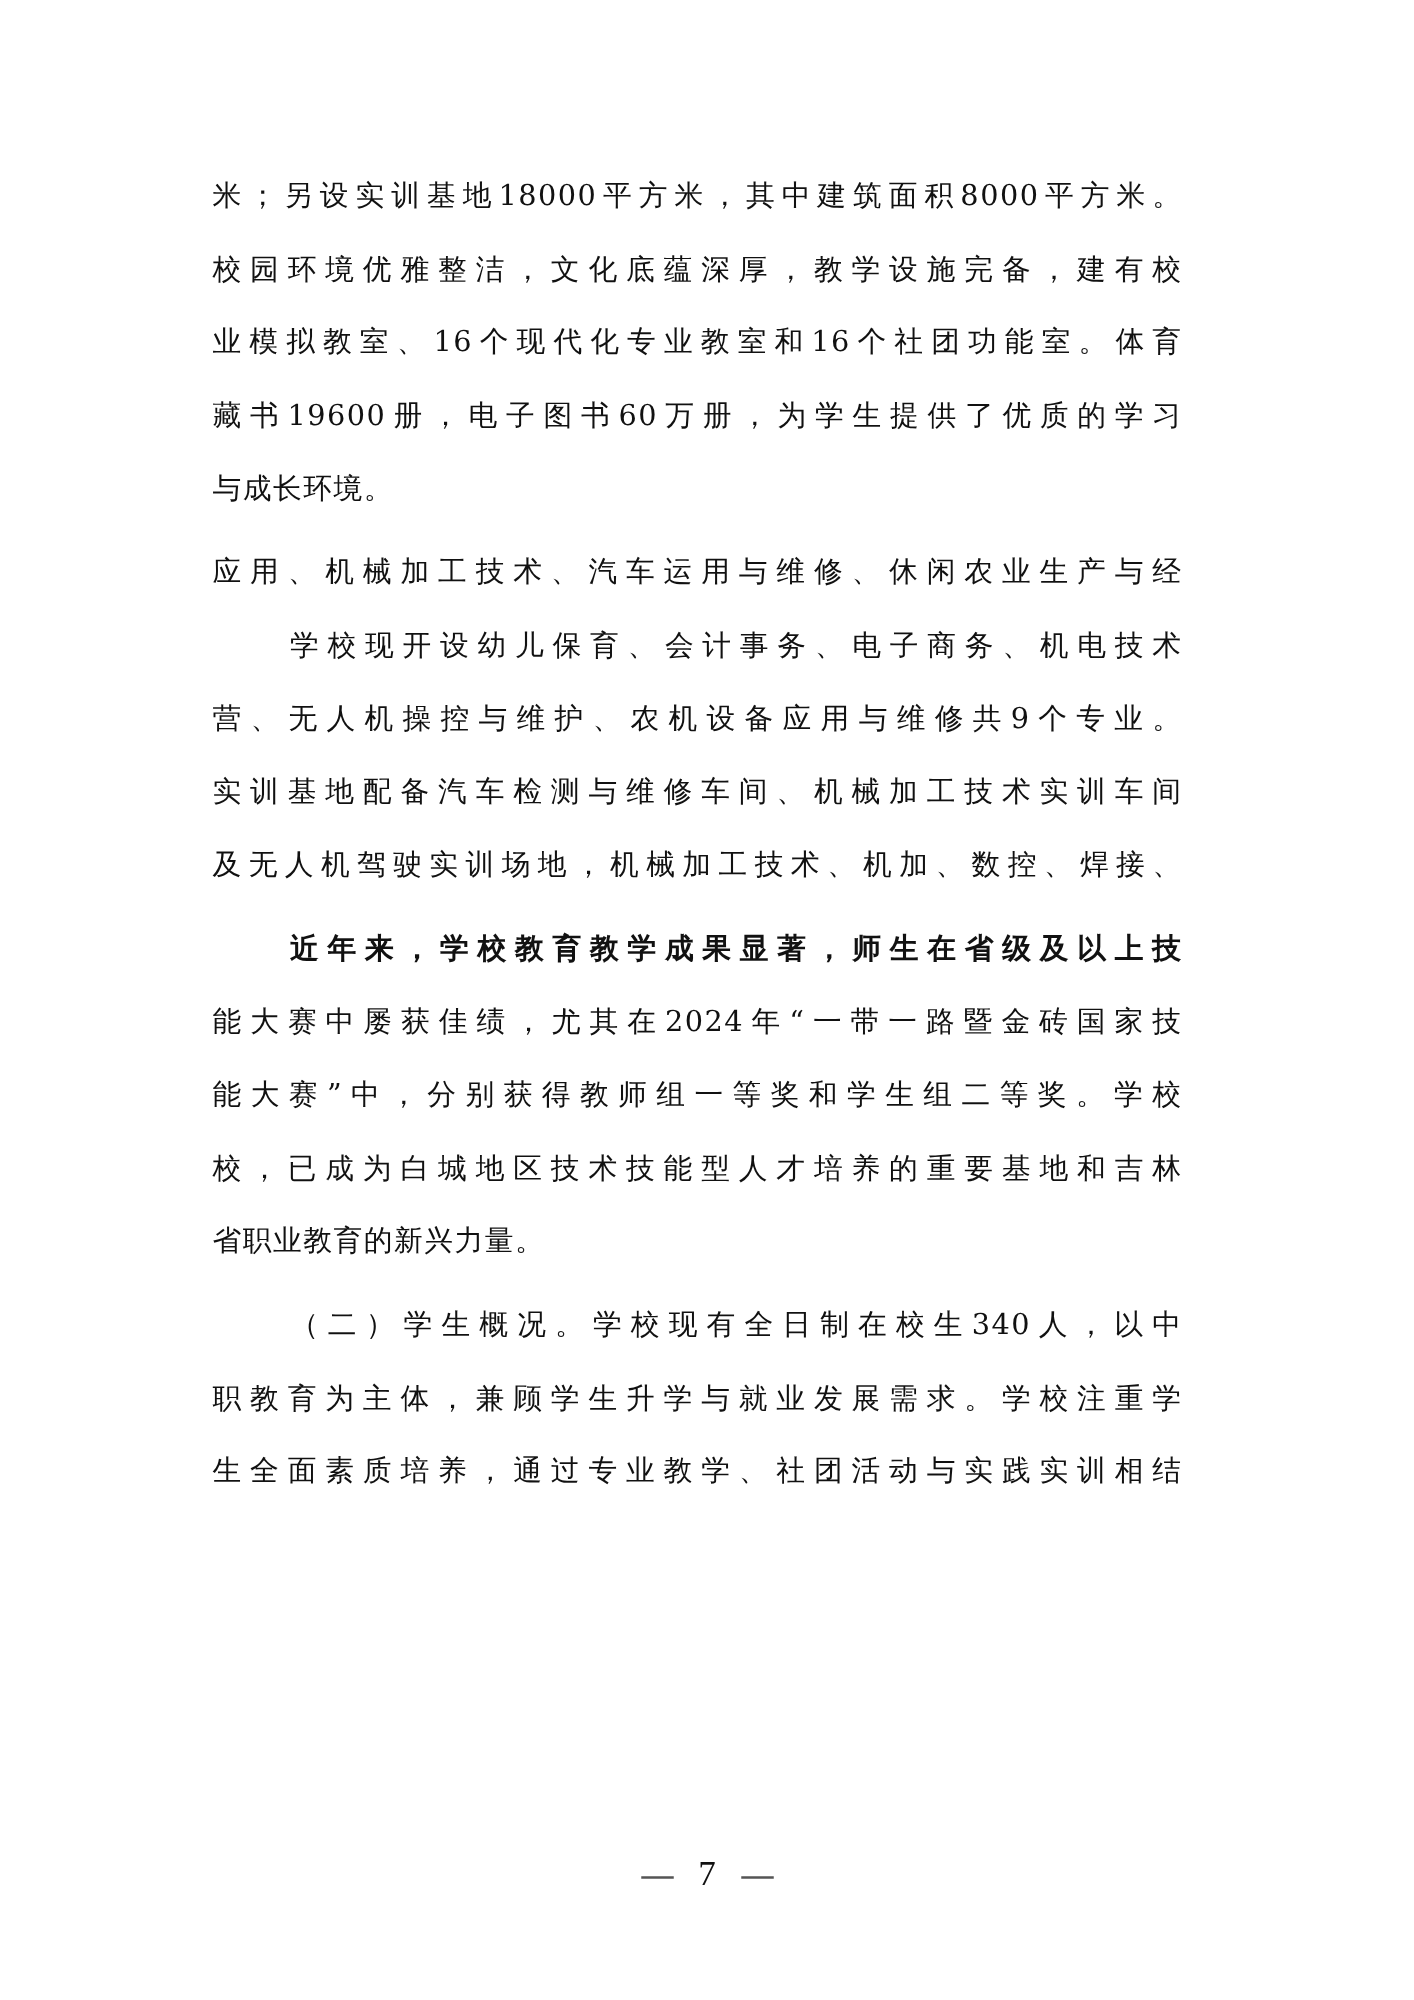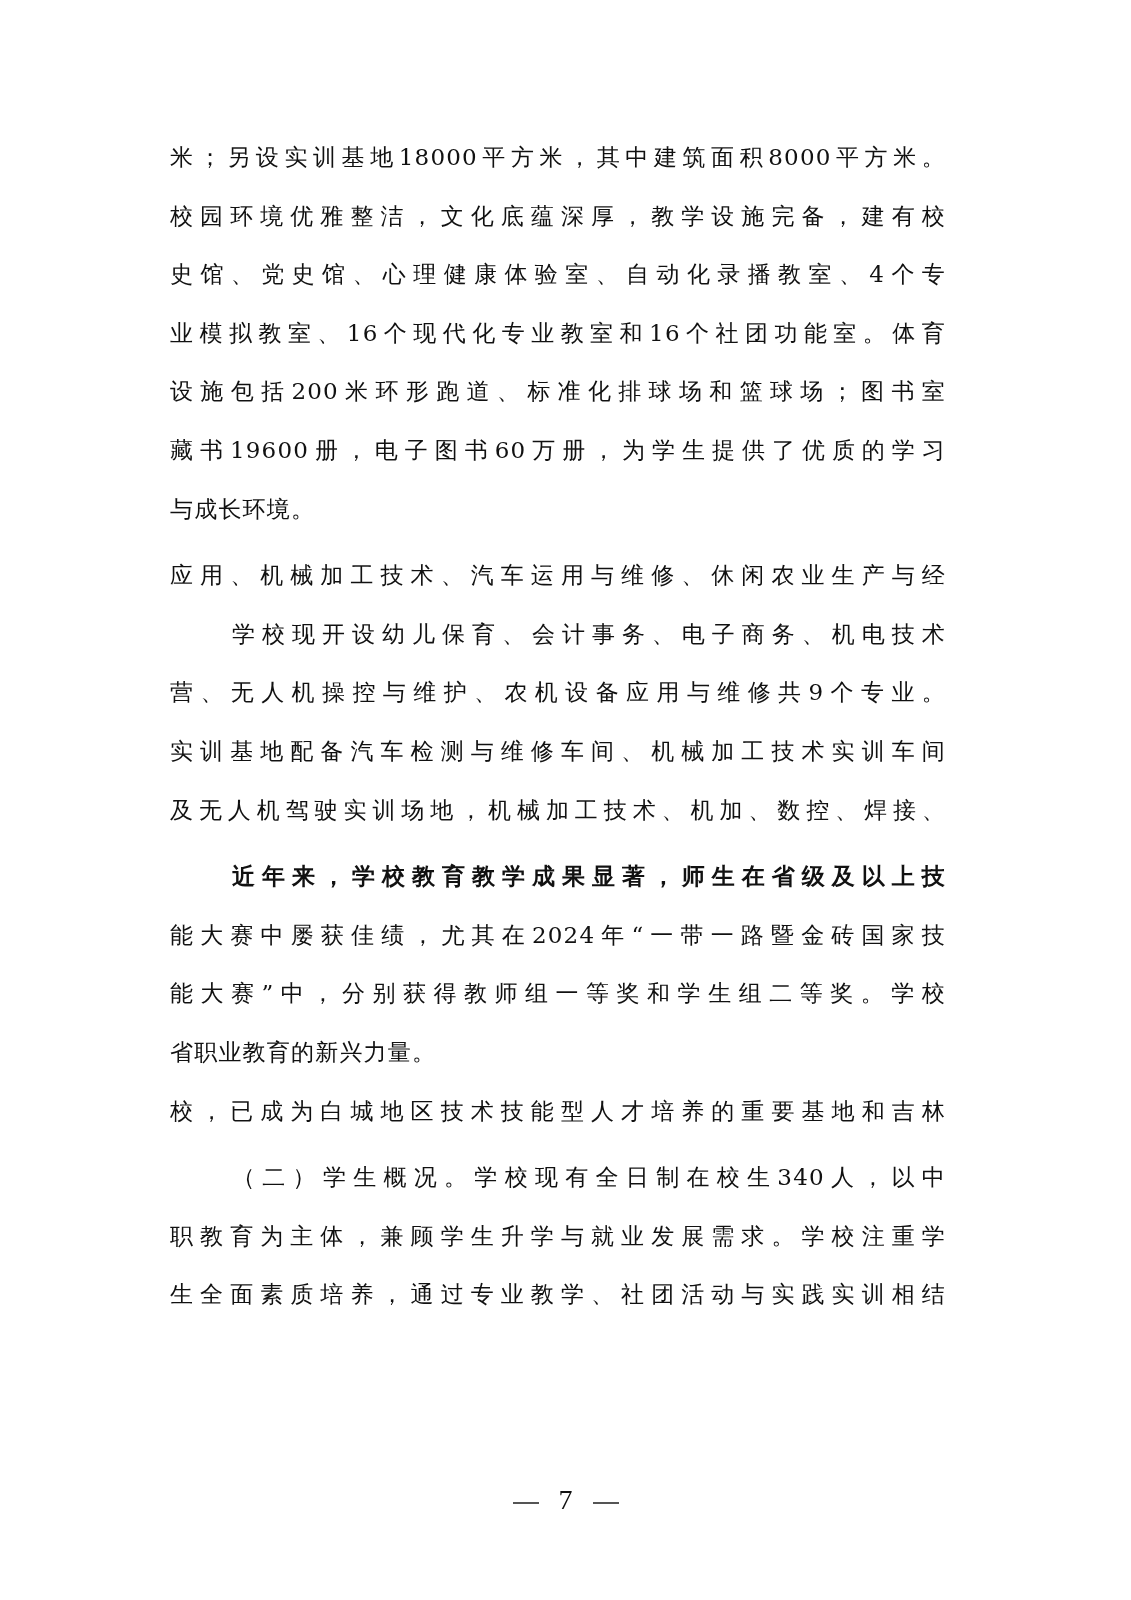--- a/index.html
+++ b/index.html
@@ -56,43 +56,41 @@
   }
 </style>
 </head>
 <body>
 
 <div class="page">
 
   <div class="paragraph">
     <div class="line">米；另设实训基地18000平方米，其中建筑面积8000平方米。</div>
     <div class="line">校园环境优雅整洁，文化底蕴深厚，教学设施完备，建有校</div>
-    <div class="line">史馆、党史馆、心理健康体验室、自动化录播教室、4个专</div>
     <div class="line">业模拟教室、16个现代化专业教室和16个社团功能室。体育</div>
-    <div class="line">设施包括200米环形跑道、标准化排球场和篮球场；图书室</div>
     <div class="line">藏书19600册，电子图书60万册，为学生提供了优质的学习</div>
     <div class="line last">与成长环境。</div>
   </div>
   <div class="para-gap"></div>
 
   <div class="paragraph">
     <div class="line">应用、机械加工技术、汽车运用与维修、休闲农业生产与经</div>
     <div class="line" style="padding-left:62px;">学校现开设幼儿保育、会计事务、电子商务、机电技术</div>
     <div class="line">营、无人机操控与维护、农机设备应用与维修共9个专业。</div>
     <div class="line">实训基地配备汽车检测与维修车间、机械加工技术实训车间</div>
     <div class="line">及无人机驾驶实训场地，机械加工技术、机加、数控、焊接、</div>
   </div>
   <div class="para-gap"></div>
 
   <div class="paragraph">
     <div class="line" style="padding-left:62px;font-weight:bold;">近年来，学校教育教学成果显著，师生在省级及以上技</div>
     <div class="line">能大赛中屡获佳绩，尤其在2024年“一带一路暨金砖国家技</div>
     <div class="line">能大赛”中，分别获得教师组一等奖和学生组二等奖。学校</div>
+    <div class="line">校，已成为白城地区技术技能型人才培养的重要基地和吉林</div>
     <div class="line last">省职业教育的新兴力量。</div>
-    <div class="line">校，已成为白城地区技术技能型人才培养的重要基地和吉林</div>
   </div>
   <div class="para-gap"></div>
 
   <div class="paragraph">
     <div class="line" style="padding-left:62px;">（二）学生概况。学校现有全日制在校生340人，以中</div>
     <div class="line">职教育为主体，兼顾学生升学与就业发展需求。学校注重学</div>
     <div class="line">生全面素质培养，通过专业教学、社团活动与实践实训相结</div>
   </div>
 
 </div>

